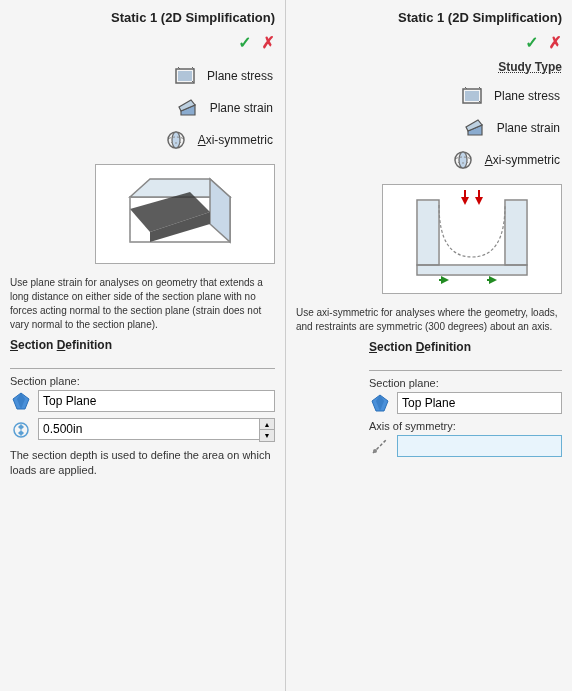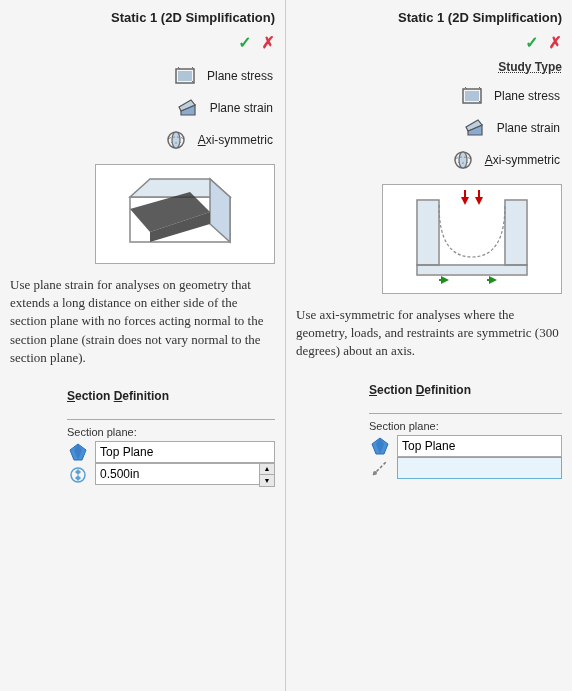--- a/index.html
+++ b/index.html
@@ -99,25 +99,24 @@
       width: 180px;
       height: 100px;
     }
 
     .diagram-box.right-diagram {
       width: 180px;
       height: 110px;
     }
 
     .description-text {
-      font-size: 13px;
+      font-size: 10px;
       color: #333;
       line-height: 1.4;
-      margin: 4px 0 18px 0;
-      font-family: Liberation Serif, serif;
+      margin: 4px 0 2px 0;
     }
 
     .section-def-title {
       font-weight: bold;
       font-size: 12px;
       border-bottom: 1px solid #aaa;
       margin-bottom: 6px;
       padding-bottom: 16px;
       color: #222;
     }
@@ -129,21 +128,21 @@
     .field-label {
       font-size: 11px;
       color: #333;
       margin-bottom: 3px;
     }
 
     .input-row {
       display: flex;
       align-items: center;
       gap: 6px;
-      margin-bottom: 0;
+      margin-bottom: 6px;
     }
 
     .input-icon {
       width: 22px;
       height: 22px;
       display: flex;
       align-items: center;
       justify-content: center;
     }
 
@@ -299,20 +298,21 @@
       </div>
       <div class="spin-input-wrapper">
         <input class="spin-input" type="text" value="0.500in" style="">
         <div class="spin-buttons">
           <button class="spin-btn">▲</button>
           <button class="spin-btn">▼</button>
         </div>
       </div>
     </div>
 
+    <div class="bottom-note">The section depth is used to define the area on which loads are applied.</div>
   </div>
 </div>
 
 <div class="panel" style="border-right:none;">
   <div class="panel-title">Static 1 (2D Simplification)</div>
 
   <div class="check-row">
     <span class="check-green">✓</span>
     <span class="check-red">✗</span>
   </div>
@@ -391,20 +391,21 @@
     <div class="input-row">
       <div class="input-icon">
         <svg width="20" height="20" viewBox="0 0 20 20">
           <polygon points="10,2 18,8 14,18 6,18 2,8" fill="#4a90d9" stroke="#2a70b9" stroke-width="1"></polygon>
           <polygon points="10,2 14,8 10,18 6,8" fill="#2a70b9" stroke="none" opacity="0.5"></polygon>
         </svg>
       </div>
       <input class="text-input" type="text" readonly="" value="Top Plane" style="">
     </div>
 
+    <div class="field-label">Axis of symmetry:</div>
     <div class="input-row">
       <div class="input-icon">
         <svg width="20" height="20" viewBox="0 0 20 20">
           <line x1="3" y1="17" x2="17" y2="3" stroke="#777" stroke-width="1.5" stroke-dasharray="3,2"></line>
           <circle cx="5" cy="15" r="2" fill="#888"></circle>
         </svg>
       </div>
       <input class="axis-input" type="text" value="" style="">
     </div>
   </div>

